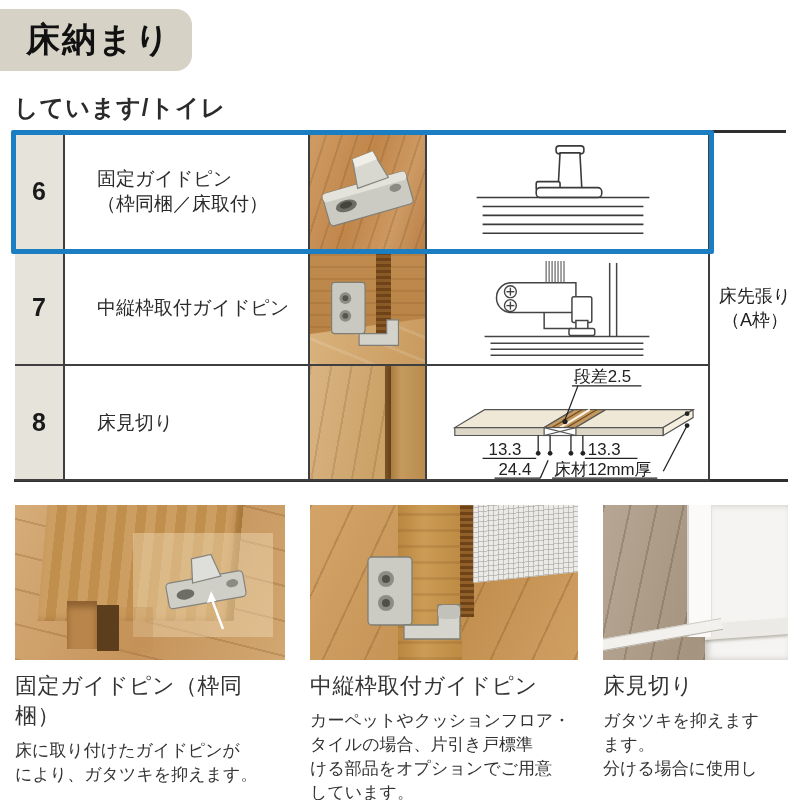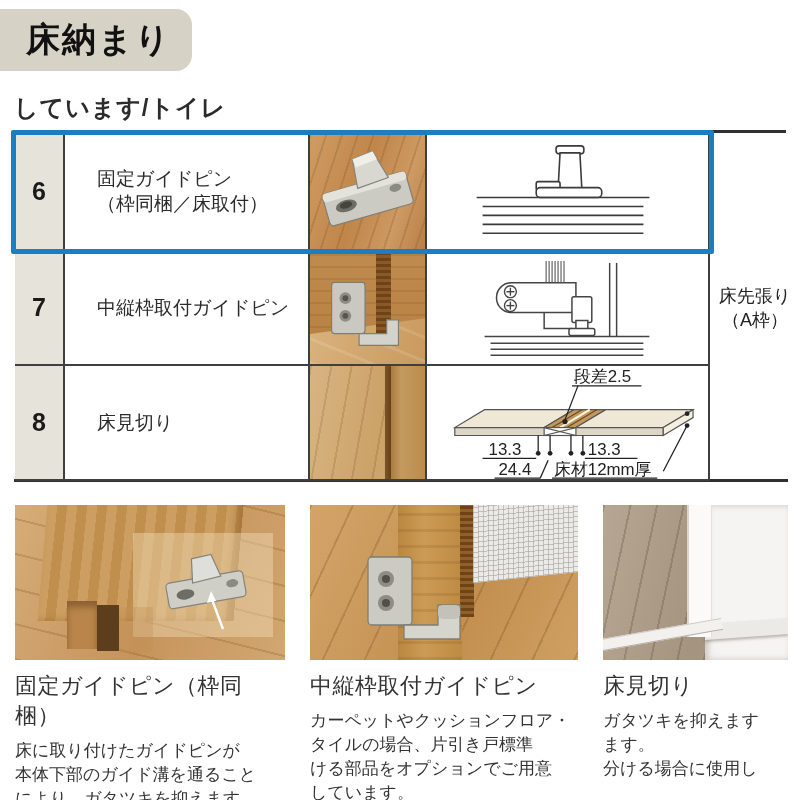--- a/index.html
+++ b/index.html
@@ -332,21 +332,20 @@
           <path d="M182 52 L202 51 L208 74 L179 76 Z" fill="#dededa" stroke="#84847c" stroke-width="1.2"></path>
         </g>
         <line x1="208" y1="124" x2="196" y2="92" stroke="#ffffff" stroke-width="2.4"></line>
         <polygon points="196,86 192,98 201,96" fill="#ffffff"></polygon>
       </svg>
       <div class="f1label">ガイドピン</div>
     </div>
     <h3>固定ガイドピン（枠同梱）</h3>
     <p>
       <span>床に取り付けたガイドピンが</span>
-      <span>本体下部のガイド溝を通ること</span>
       <span>により、ガタツキを抑えます。</span>
     </p>
   </div>
 
   <div class="feature" style="left:310px;width:268px;">
     <div class="fphoto">
       <div class="f2floor"></div>
       <div class="f2frame"></div>
       <div class="f2pile"></div>
       <div class="f2mesh"></div>

